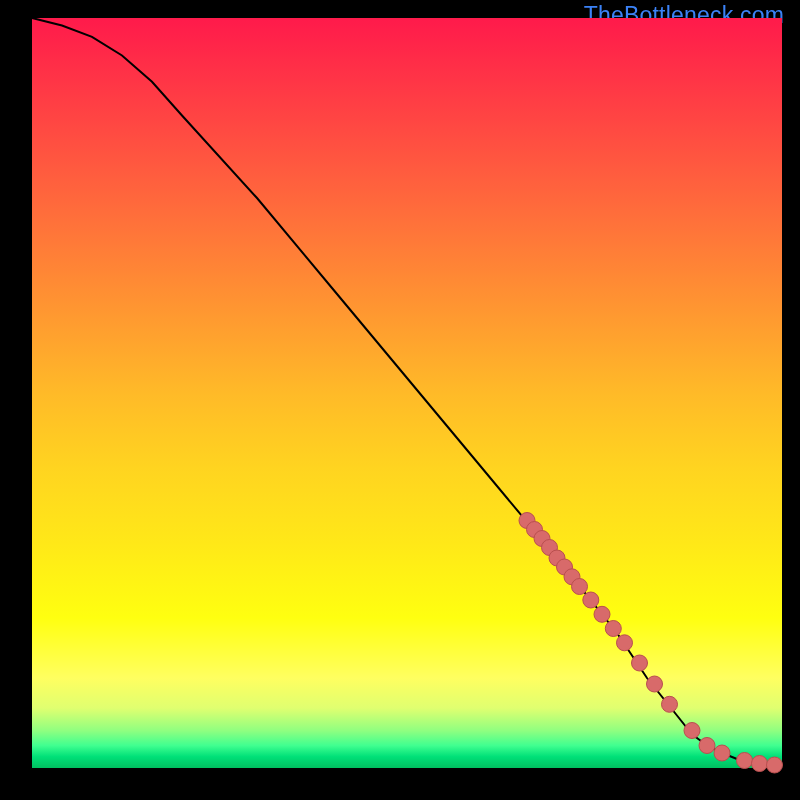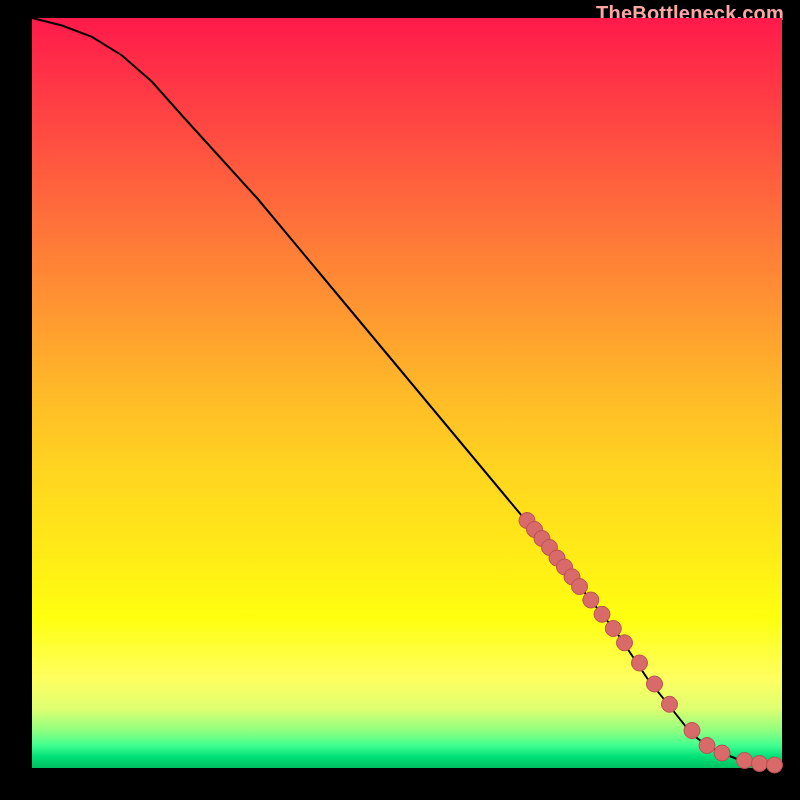--- a/index.html
+++ b/index.html
@@ -32,23 +32,23 @@
       #40ff90 97%,
       #00e078 98.5%,
       #00c060 100%
     );
   }
   .watermark {
     position: absolute;
     top: 2px;
     right: 16px;
     font-family: Arial, Helvetica, sans-serif;
-    font-size: 20px;
-    font-weight: 700;
-    color: #fca5a5;
+    font-size: 23px;
+    font-weight: 400;
+    color: #3b82f6;
     letter-spacing: 0.2px;
   }
   svg.overlay {
     position: absolute;
     left: 0; top: 0;
     width: 750px; height: 750px;
     overflow: visible;
   }
   .curve {
     fill: none;

